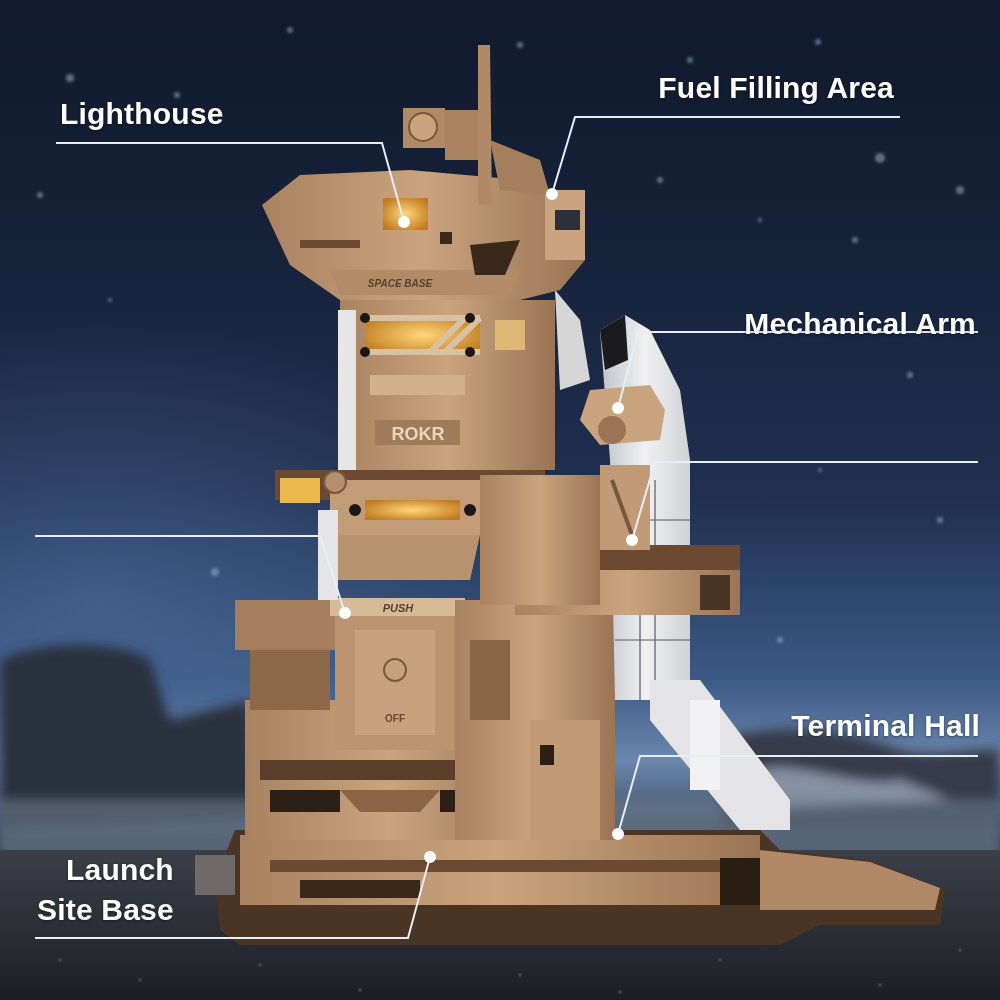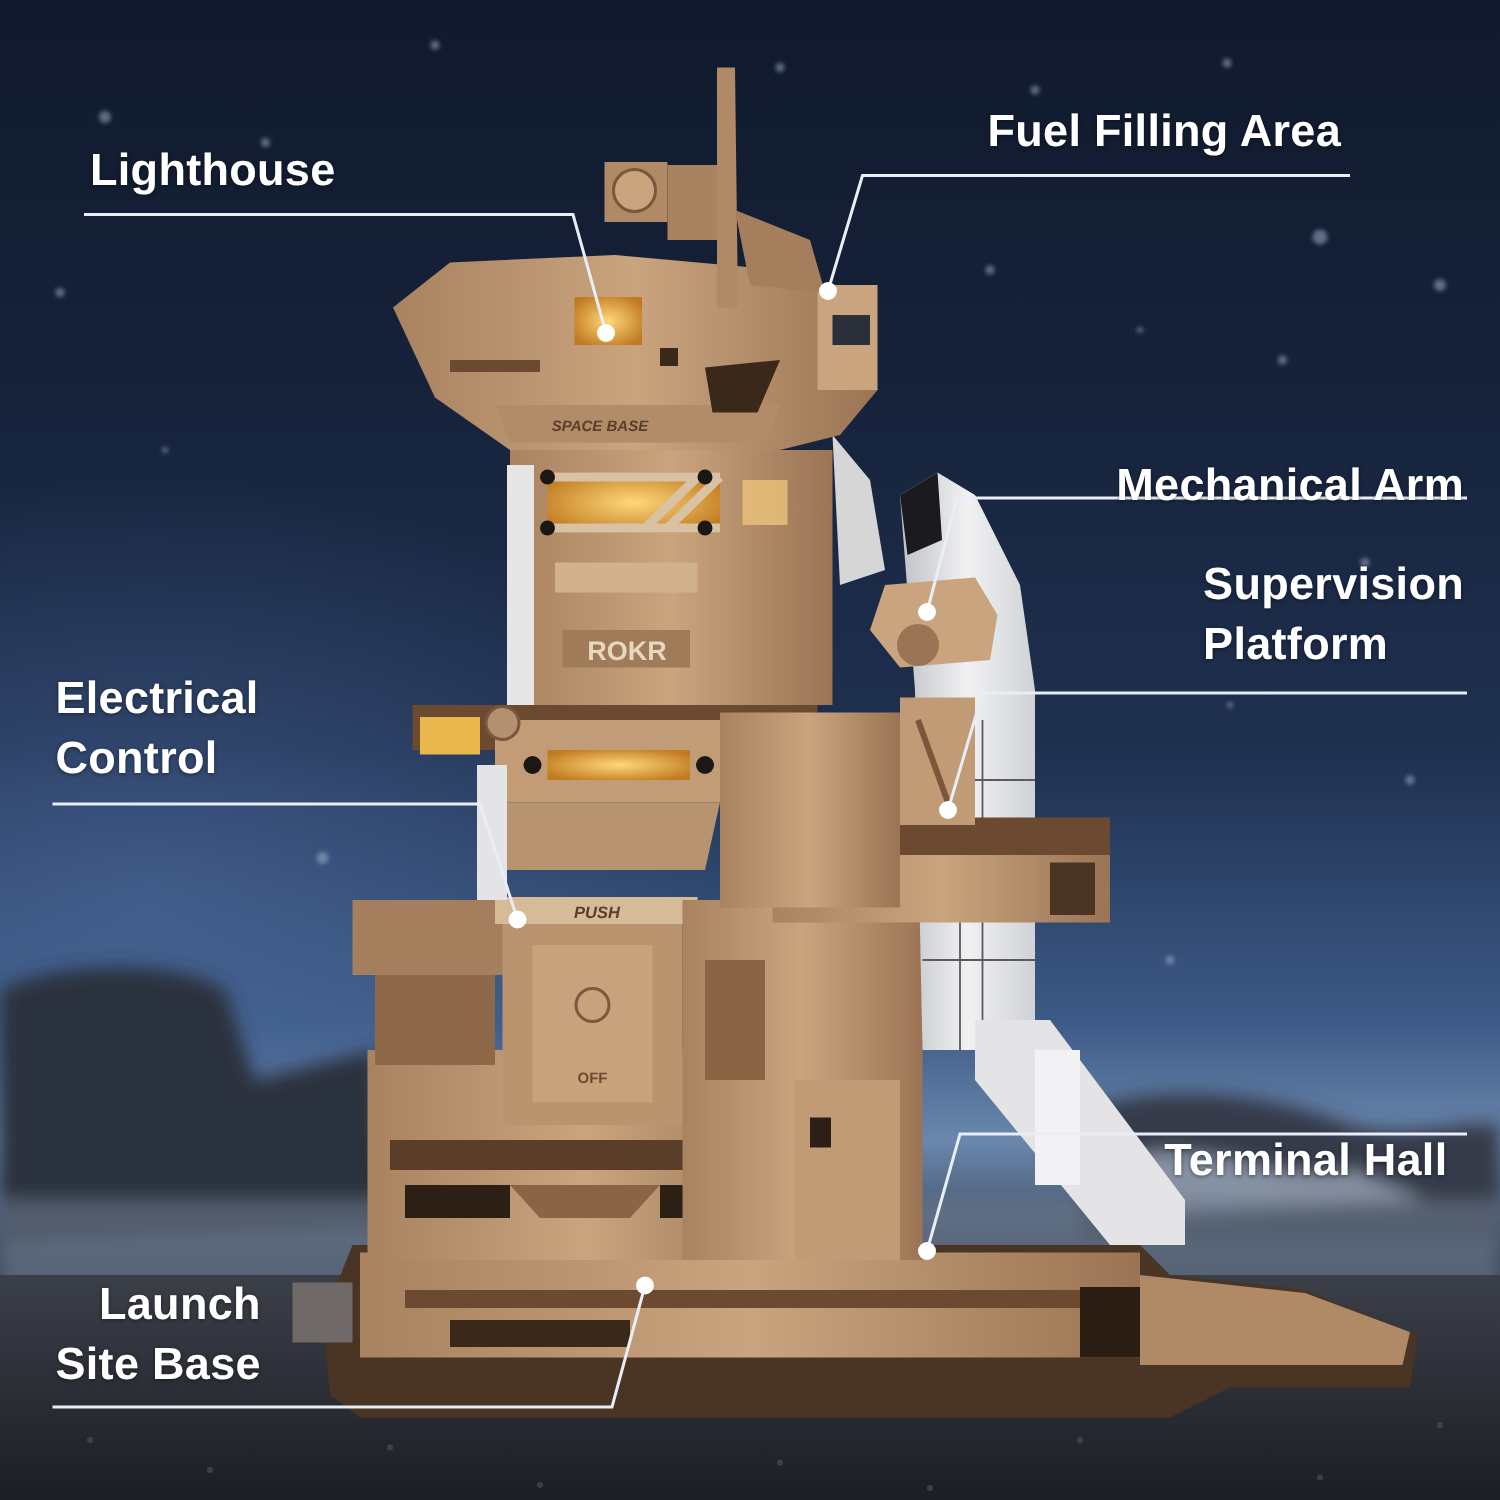--- a/index.html
+++ b/index.html
@@ -10,21 +10,21 @@
         radial-gradient(ellipse 60% 40% at 10% 60%, rgba(80,110,160,0.55), rgba(0,0,0,0) 70%),
         linear-gradient(180deg, #111a2c 0%, #16223a 25%, #1f3050 50%, #3c5a86 68%, #6a87ad 76%, #3a4456 84%, #262a33 100%);
       font-family: "Liberation Sans", "DejaVu Sans", sans-serif;
     }
     #scene { position: absolute; left: 0; top: 0; width: 1000px; height: 1000px; }
     .label {
       position: absolute; color: #ffffff; font-weight: 700; font-size: 30px;
       line-height: 40px; letter-spacing: 0.2px; white-space: pre-line;
       text-shadow: 0 1px 3px rgba(0,0,0,0.45);
     }
-    .label.right { }
+    .label.right { text-align: right; }
     #callout-lines { position: absolute; left: 0; top: 0; width: 1000px; height: 1000px; pointer-events: none; }
   </style>
 </head>
 <body>
 
 <div id="stage">
 
   <svg id="scene" viewBox="0 0 1000 1000">
     <defs>
       <linearGradient id="woodG" x1="0" y1="0" x2="1" y2="0">
@@ -209,20 +209,16 @@
       <circle cx="345" cy="613" r="6" fill="#ffffff"></circle>
       <polyline points="978,756 640,756 618,834" fill="none" stroke="#e8eef5" stroke-width="2"></polyline>
       <circle cx="618" cy="834" r="6" fill="#ffffff"></circle>
       <polyline points="35,938 408,938 430,857" fill="none" stroke="#e8eef5" stroke-width="2"></polyline>
       <circle cx="430" cy="857" r="6" fill="#ffffff"></circle>
     </svg>
 
   <div class="label" id="lbl-0" style="top: 94px; left: 60px;">Lighthouse</div>
   <div class="label right" id="lbl-1" style="top: 68px; right: 106px;">Fuel Filling Area</div>
   <div class="label right" id="lbl-2" style="top: 283px; right: 24px; margin-top: 21px;">Mechanical Arm</div>
-  <div class="label right" id="lbl-3" style="top: 370px; right: 24px;">Supervision
-Platform</div>
-  <div class="label" id="lbl-4" style="top: 446px; left: 37px;">Electrical
-Control</div>
-  <div class="label right" id="lbl-5" style="top: 706px; right: 35px; margin-top: 48px;">Terminal Hall</div>
+  <div class="label right" id="lbl-5" style="top: 706px; right: 20px;">Terminal Hall</div>
   <div class="label" id="lbl-6" style="top: 850px; left: 37px; text-align: right;">Launch
 Site Base</div>
 </div>
 
 </body></html>

